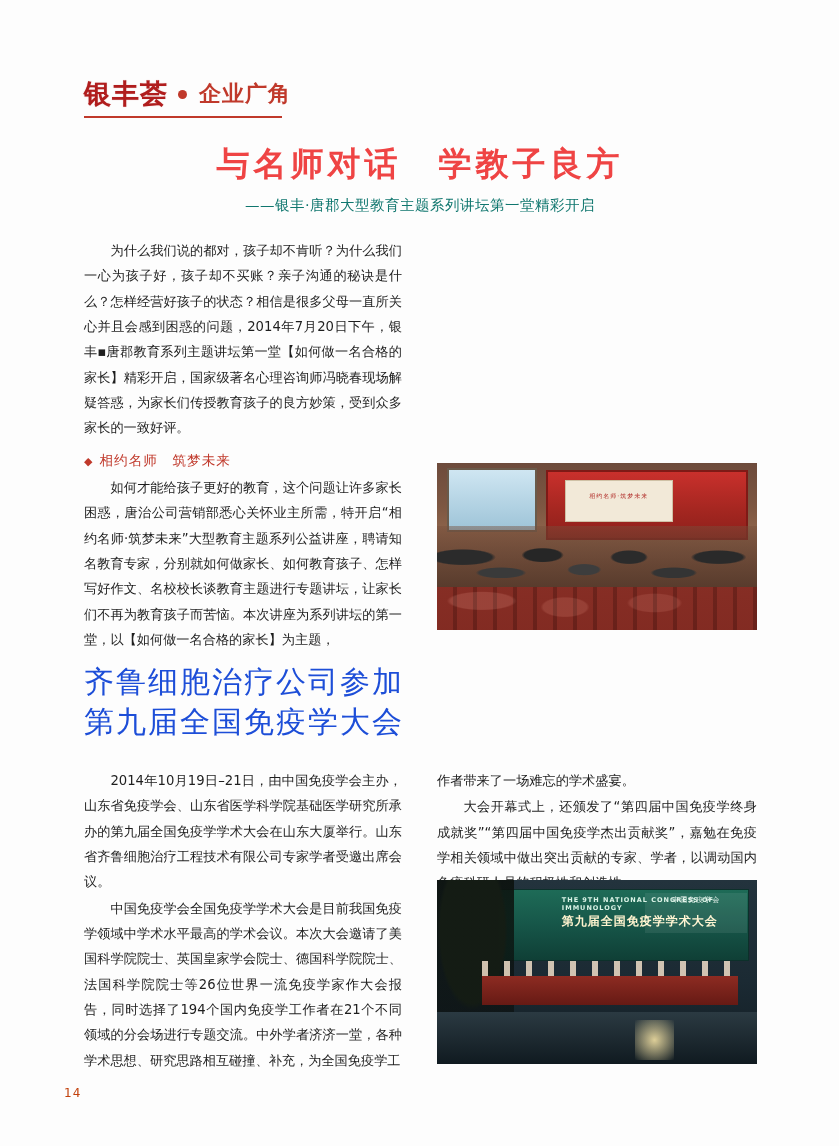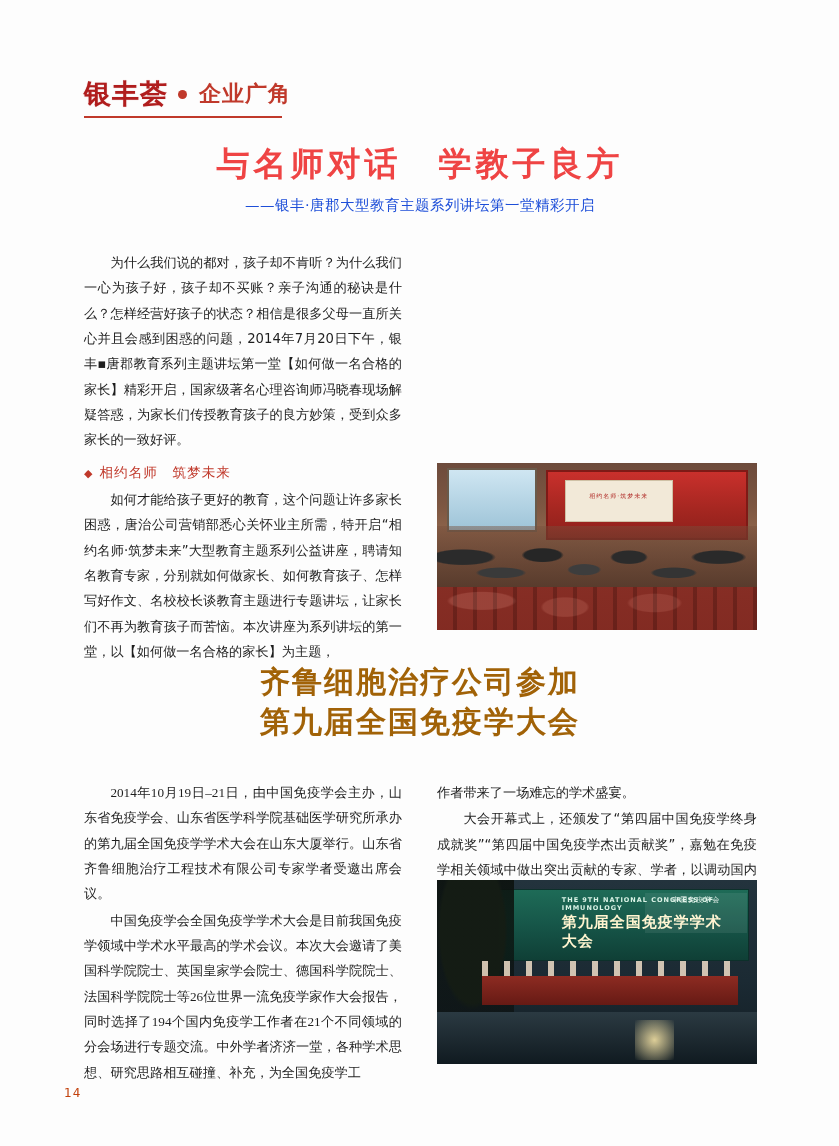--- a/index.html
+++ b/index.html
@@ -77,31 +77,30 @@
     letter-spacing: 4px;
     color: #ef4444;
   }
   .a1-subtitle {
     position: absolute;
     left: 84px;
     top: 196px;
     width: 672px;
     text-align: center;
     font-size: 14.5px;
-    color: #1d4ed8;
+    color: #0f766e;
     letter-spacing: 0.5px;
   }
 
   .col {
     position: absolute;
     font-size: 13.2px;
     line-height: 1.92;
     text-align: justify;
     color: #1e1e1e;
-    margin-top: 12px;
   }
   .col p {
     margin: 0 0 1px 0;
     text-indent: 2em;
   }
   .col p.noindent { text-indent: 0; }
 
   #a1-col-left  { left: 84px;  top: 238px; width: 318px; }
   #a1-col-right { left: 437px; top: 238px; width: 320px; }
 
@@ -189,29 +188,28 @@
     background: repeating-linear-gradient(90deg,#8e2b23 0 16px,#701f19 16px 20px);
     opacity: 0.85;
   }
 
   
   .a2-title {
     position: absolute;
     left: 84px;
     top: 662px;
     width: 672px;
-    text-align: center;
     font-family: "DejaVu Serif", "Liberation Serif", serif;
-    font-weight: bold;
+    font-weight: normal;
     font-size: 30px;
     line-height: 1.33;
     letter-spacing: 2px;
-    color: #a16207;
-  }
-  #a2-col-left  { left: 84px;  top: 768px; width: 318px; font-family: Liberation Serif, serif; }
+    color: #1d4ed8;
+  }
+  #a2-col-left  { left: 84px;  top: 768px; width: 318px; }
   #a2-col-right { left: 437px; top: 768px; width: 320px; }
 
   #a2-photo {
     left: 437px;
     top: 880px;
     width: 320px;
     height: 184px;
   }
   .ph2-bg {
     position: absolute; inset: 0;
@@ -226,21 +224,21 @@
   }
   .ph2-banner-line {
     position: absolute;
     left: 6%; right: 6%;
     text-align: left;
     color: #ffe9a8;
     font-weight: bold;
     letter-spacing: 1px;
     margin-left: 48px;
   }
-  .ph2-l1 { top: 33%; font-size: 15px; color: #fff4cf; }
+  .ph2-l1 { top: 33%; font-size: 12px; color: #fff4cf; }
   .ph2-l2 { top: 8%; font-size: 6.5px; color: #d9f3e6; }
   .ph2-org {
     position: absolute;
     right: 3%; top: 7%;
     width: 32%; height: 22%;
     background: rgba(255,255,255,0.08);
     color: #eaf5ef;
     font-size: 7px;
     text-align: center;
     line-height: 2;

